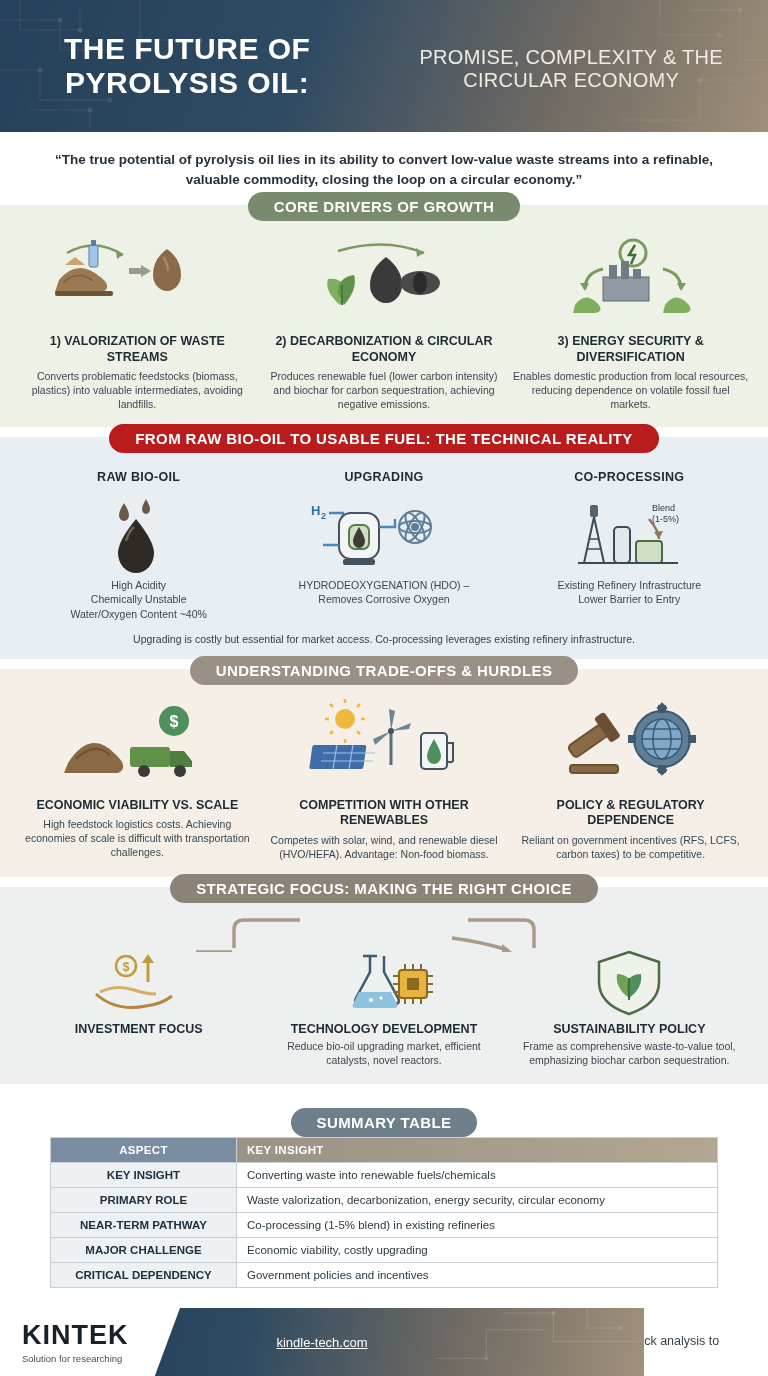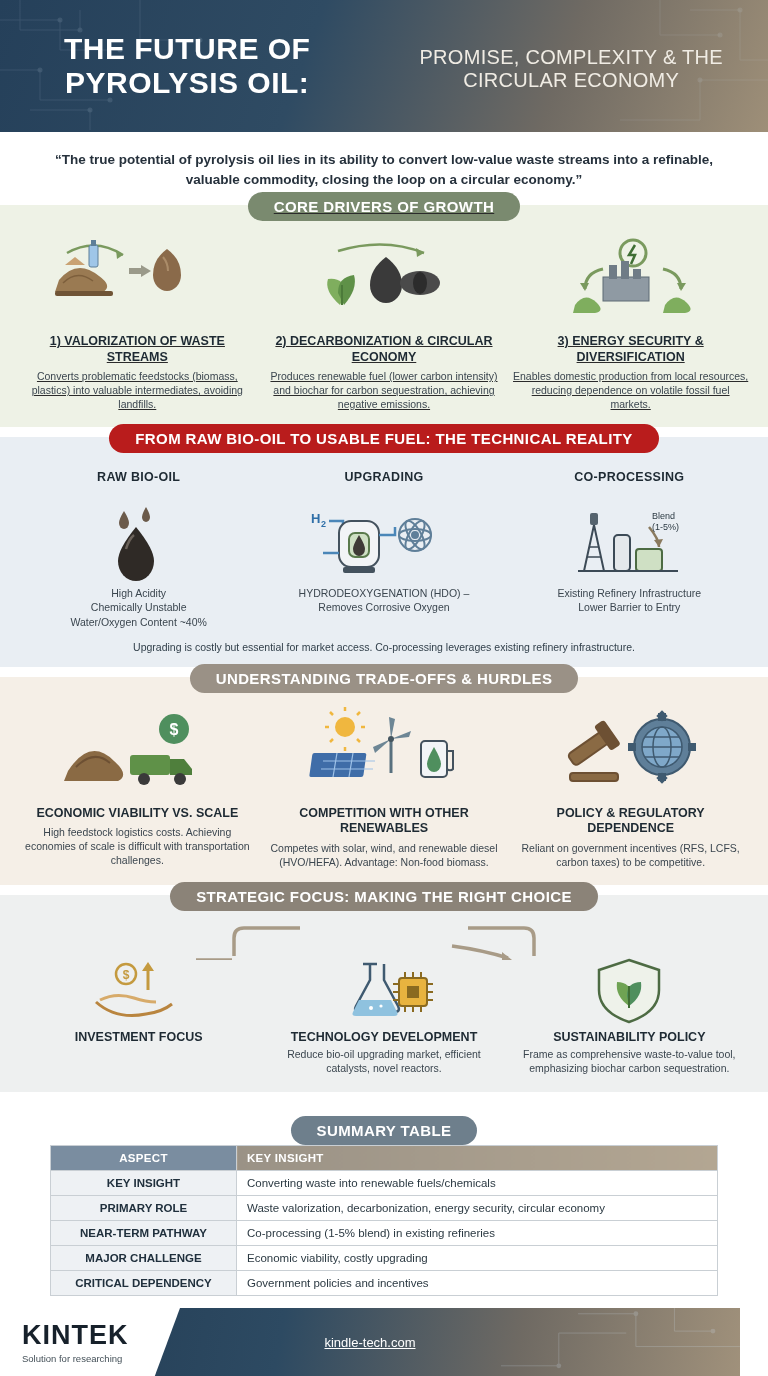--- a/index.html
+++ b/index.html
@@ -34,21 +34,21 @@
 
   
   .quote {
     padding:18px 46px 16px;
     text-align:center; font-size:13.5px; line-height:1.45; color:#26313c; font-weight:bold;
     background:#fff;
   }
 
   
   .band { position:relative; }
-  .band-green { background:#eef2e6;text-decoration:underline; }
+  .band-green { background:#eef2e6; }
   .band-blue  { background:#e9eef3; }
   .band-sand  { background:#f5efe7; }
   .band-grey  { background:#eef0f0; }
 
   .pill-wrap { display:flex; justify-content:center; }
   .pill {
     display:inline-block; color:#fff; font-weight:bold; font-size:15px;
     letter-spacing:.4px; padding:6px 26px; border-radius:16px;
     position:relative; top:-13px;
   }
@@ -61,21 +61,21 @@
   .cols { display:flex; justify-content:space-around; padding:0 14px 16px; }
   .col { width:32%; text-align:center; }
   .col .ttl { font-weight:bold; font-size:12.5px; line-height:1.25; margin-bottom:5px; color:#1e2a33;}
   .col .txt { font-size:10.5px; line-height:1.3; color:#3b464f; }
 
   .art { height:92px; display:flex; align-items:center; justify-content:center; margin-bottom:8px;}
 
   
   .tech-cols { display:flex; justify-content:space-around; padding:4px 16px 4px; }
   .tech-col { width:31%; text-align:center; }
-  .tech-col .hd { font-weight:bold; font-size:12.5px; letter-spacing:.3px; color:#1e2a33; margin-bottom:20px;}
+  .tech-col .hd { font-weight:bold; font-size:12.5px; letter-spacing:.3px; color:#1e2a33; margin-bottom:12px;}
   .tech-col .art2 { height:82px; display:flex; align-items:center; justify-content:center;}
   .tech-col .txt { font-size:10.5px; line-height:1.35; color:#3b464f; }
   .tech-note { text-align:center; font-size:10.5px; padding:8px 30px 14px; color:#32404b; }
 
   
   .strat-cols { display:flex; justify-content:space-around; padding:6px 16px 16px; }
   .strat-col { width:31%; text-align:center; }
   .strat-col .ttl { font-weight:bold; font-size:12.5px; color:#1e2a33; margin:4px 0 4px;}
   .strat-col .txt { font-size:10.5px; line-height:1.3; color:#3b464f; }
 
@@ -94,21 +94,21 @@
   .cta h3 { font-size:16px; font-weight:bold; color:#0369a1; letter-spacing:.2px;}
   .cta p { font-size:12.5px; line-height:1.45; color:#35424c; margin-top:6px;}
   .cta-btn {
     display:inline-flex; align-items:center; gap:8px; margin-top:12px;
     background:#7c8b97; color:#fff; font-weight:bold; font-size:12.5px;
     padding:7px 20px; border-radius:16px; letter-spacing:.3px;
   }
 
   
   .footer {
-    position:absolute; bottom:0; left:0; width:740px; height:68px;
+    position:absolute; bottom:0; left:0; width:644px; height:68px;
     background: linear-gradient(100deg,#223b53 0%, #2d4a62 38%, #6f6a63 70%, #a59madd 100%);
     background: linear-gradient(100deg,#223b53 0%, #2d4a62 38%, #6f6a63 70%, #a0917b 100%);
     display:flex; align-items:center;justify-content:center;
   }
   .footer .logo-box {
     width:180px; height:68px; background:#fff;
     display:flex; flex-direction:column; justify-content:center; padding-left:22px;
     clip-path: polygon(0 0, 100% 0, 86% 100%, 0 100%);
   }
   .footer .logo-box .lg { font-size:27px; font-weight:bold; letter-spacing:1px; color:#17212b;}

